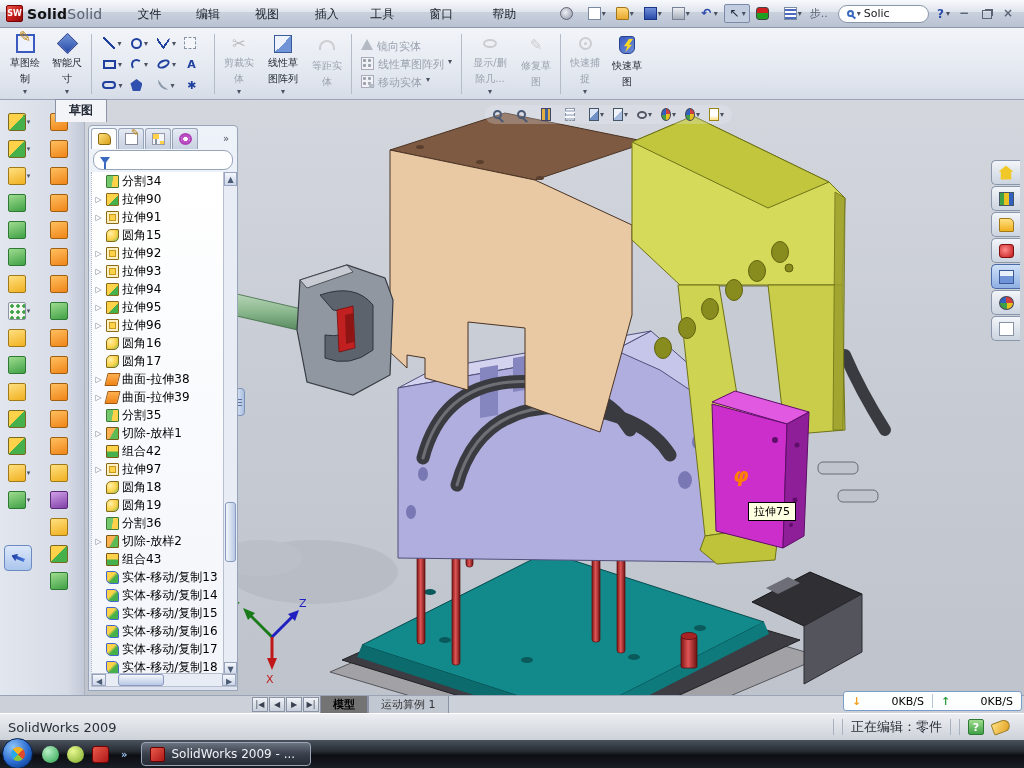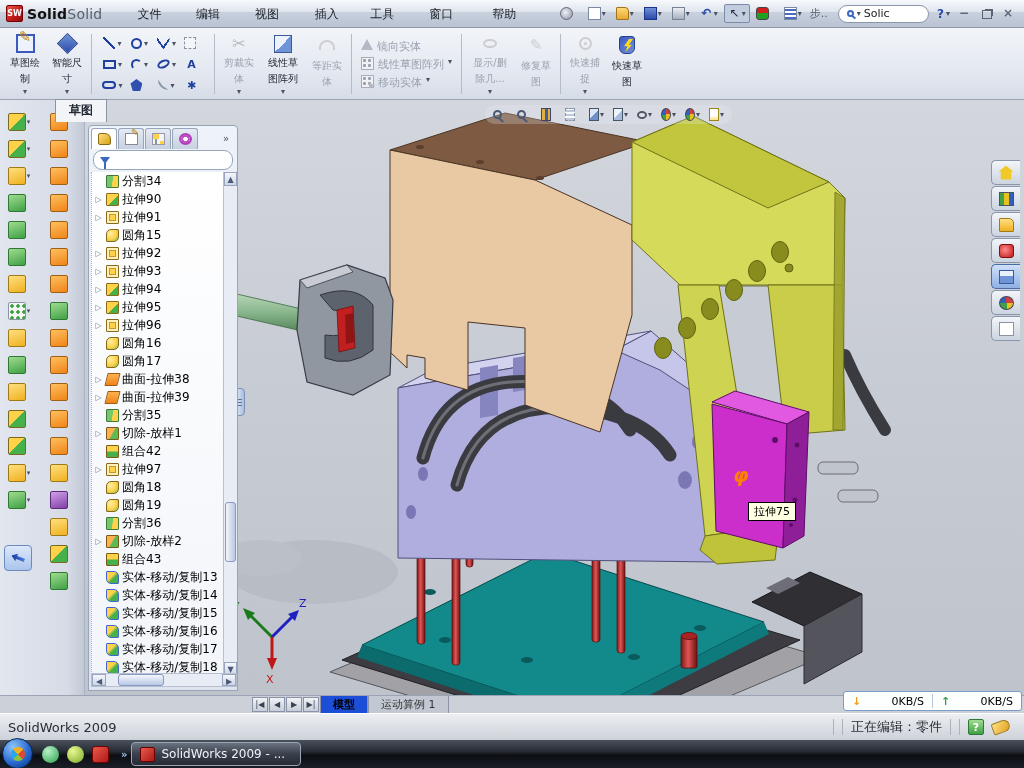--- a/index.html
+++ b/index.html
@@ -208,21 +208,21 @@
   .netmeter .sep{width:1px;height:14px;background:#b8c4d8;}
   .dn{color:#f0a020;font-weight:bold;} .up{color:#30a040;font-weight:bold;}
 
   
   .doctabs{position:absolute;left:0;top:695px;width:1024px;height:18px;background:#ccd1d9;border-top:1px solid #9aa4b4;}
   .navbtns{position:absolute;left:252px;top:1px;display:flex;gap:1px;}
   .nb{width:16px;height:15px;background:linear-gradient(180deg,#f0f2f6,#c8cfda);border:1px solid #8a94a6;
     font-size:8px;color:#3a4252;text-align:center;line-height:14px;}
   .dtabs{position:absolute;left:320px;top:0;display:flex;height:18px;}
   .dtab{font-size:11px;padding:1px 12px;border:1px solid #8a94a6;border-top:none;background:#c2c8d2;color:#333;}
-  .dtab.active{background:#1d4ed8;font-weight:bold;color:#000;}
+  .dtab.active{background:#737373;font-weight:bold;color:#000;}
 
   
   .statusbar{position:absolute;left:0;top:713px;width:1024px;height:27px;
     background:linear-gradient(180deg,#eceef2,#cdd2d9);border-top:1px solid #fff;display:flex;align-items:center;}
   .sbleft{font-size:13px;color:#2a3038;padding-left:8px;}
   .sbright{margin-left:auto;display:flex;align-items:center;gap:8px;padding-right:14px;}
   .sbsep{width:1px;height:16px;background:#aab2be;}
   .sbedit{font-size:13px;color:#2a3038;}
   .sbq{width:16px;height:16px;background:linear-gradient(180deg,#9fdc8f,#3fa045);border:1px solid #2e7a34;color:#fff;
     font-size:11px;font-weight:bold;text-align:center;line-height:15px;border-radius:2px;}
@@ -235,21 +235,21 @@
     background:radial-gradient(circle at 35% 28%,#8ec6fa,#2a6ad0 55%,#0a3a88 90%);border:1px solid #06224e;
     display:flex;align-items:center;justify-content:center;}
   .orbflag{width:14px;height:14px;border-radius:50%;
     background:conic-gradient(#e04a2a 0 25%,#8ac43a 0 50%,#28a8e8 0 75%,#f0b020 0);transform:rotate(45deg);}
   .qlaunch{display:flex;align-items:center;gap:8px;margin-left:42px;}
   .ql{width:17px;height:17px;border-radius:3px;}
   .ql-msn{background:radial-gradient(circle at 35% 30%,#b8f0c8,#28a048);border-radius:50%;}
   .ql-x{background:radial-gradient(circle at 35% 30%,#e8f890,#7aa828);border-radius:50%;}
   .ql-sw{background:linear-gradient(135deg,#e85a4a,#b01818);border:1px solid #700;}
   .qlmore{color:#9ec4f0;font-size:10px;font-weight:bold;margin-left:4px;}
-  .taskbtns{display:flex;gap:24px;margin-left:4px;}
+  .taskbtns{display:flex;gap:24px;margin-left:14px;}
   .tkbtn{width:170px;height:24px;border-radius:4px;border:1px solid #6a7484;display:flex;align-items:center;gap:6px;padding:0 8px;
     background:linear-gradient(180deg,#3c434e 0%,#20242c 50%,#14171d 100%);}
   .tkbtn.active{background:linear-gradient(180deg,#6a7380 0%,#3a404c 50%,#262b34 100%);border-color:#9aa6b8;}
   .tkbtn .ti{width:15px;height:15px;flex:none;}
   .ti-sw{background:linear-gradient(135deg,#e85a4a,#b01818);border:1px solid #600;border-radius:2px;}
   .ti-paint{background:linear-gradient(180deg,#e8d8b0 40%,#8a6a40 40%);border:1px solid #555;border-radius:2px;}
   .tkbtn .tl{font-size:12px;color:#f0f2f6;white-space:nowrap;overflow:hidden;}
   .tray{position:absolute;right:4px;top:0;height:28px;display:flex;align-items:center;gap:4px;}
   .kbicon{width:16px;height:11px;background:repeating-linear-gradient(90deg,#cfd4da 0 3px,#6a7078 3px 4px);border:1px solid #99a;margin-right:10px;}
   .tri{width:13px;height:13px;border-radius:3px;}

